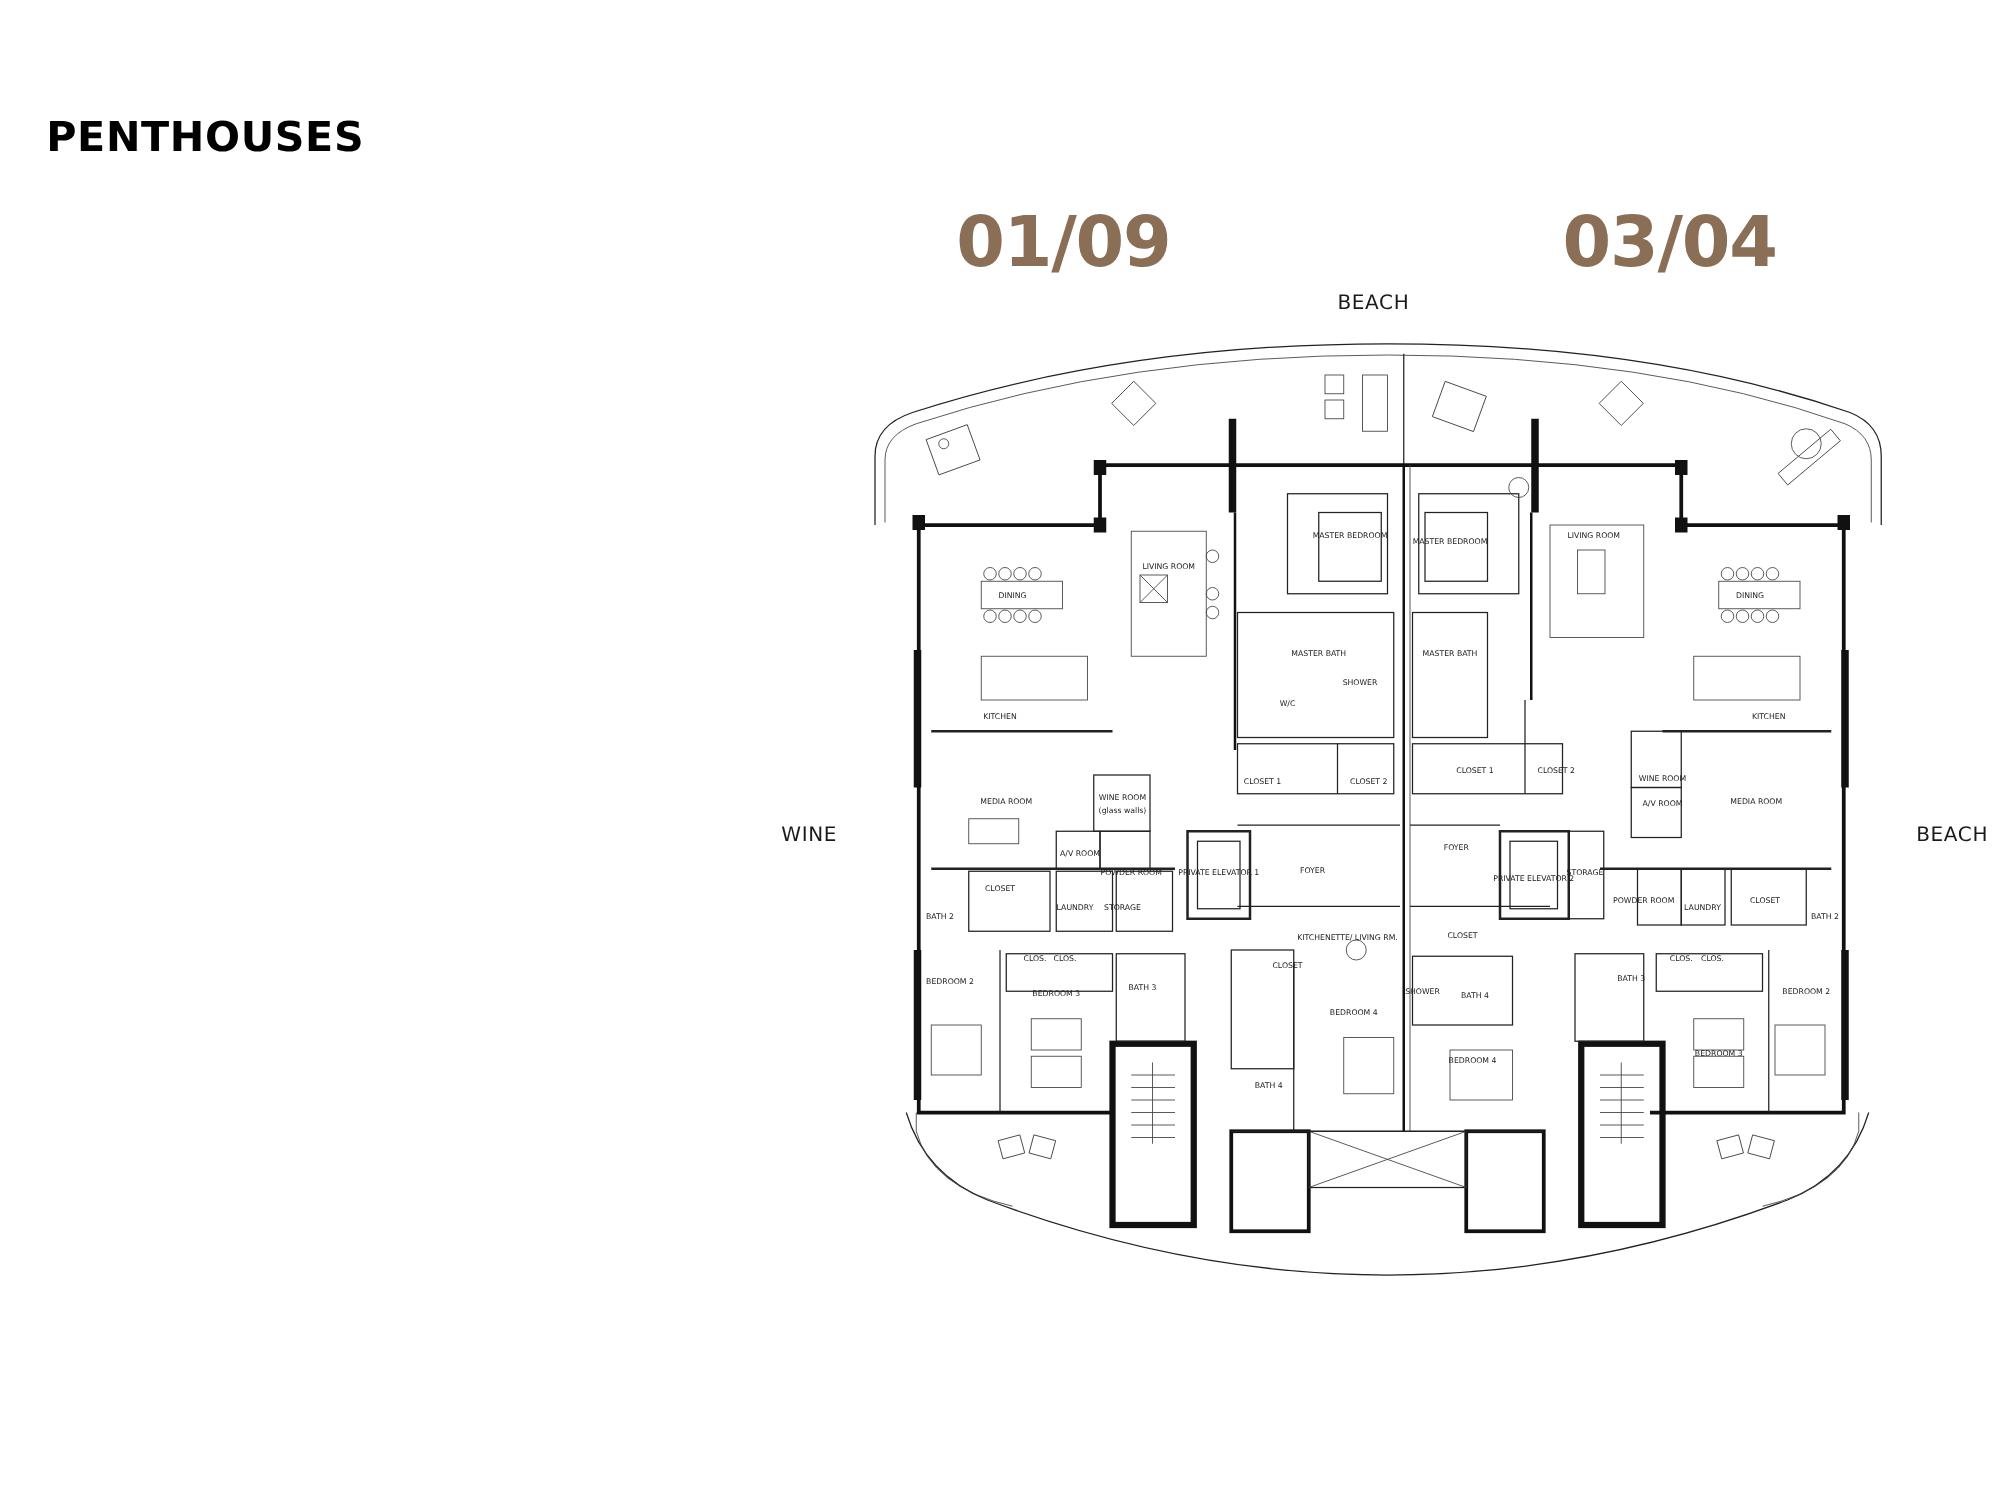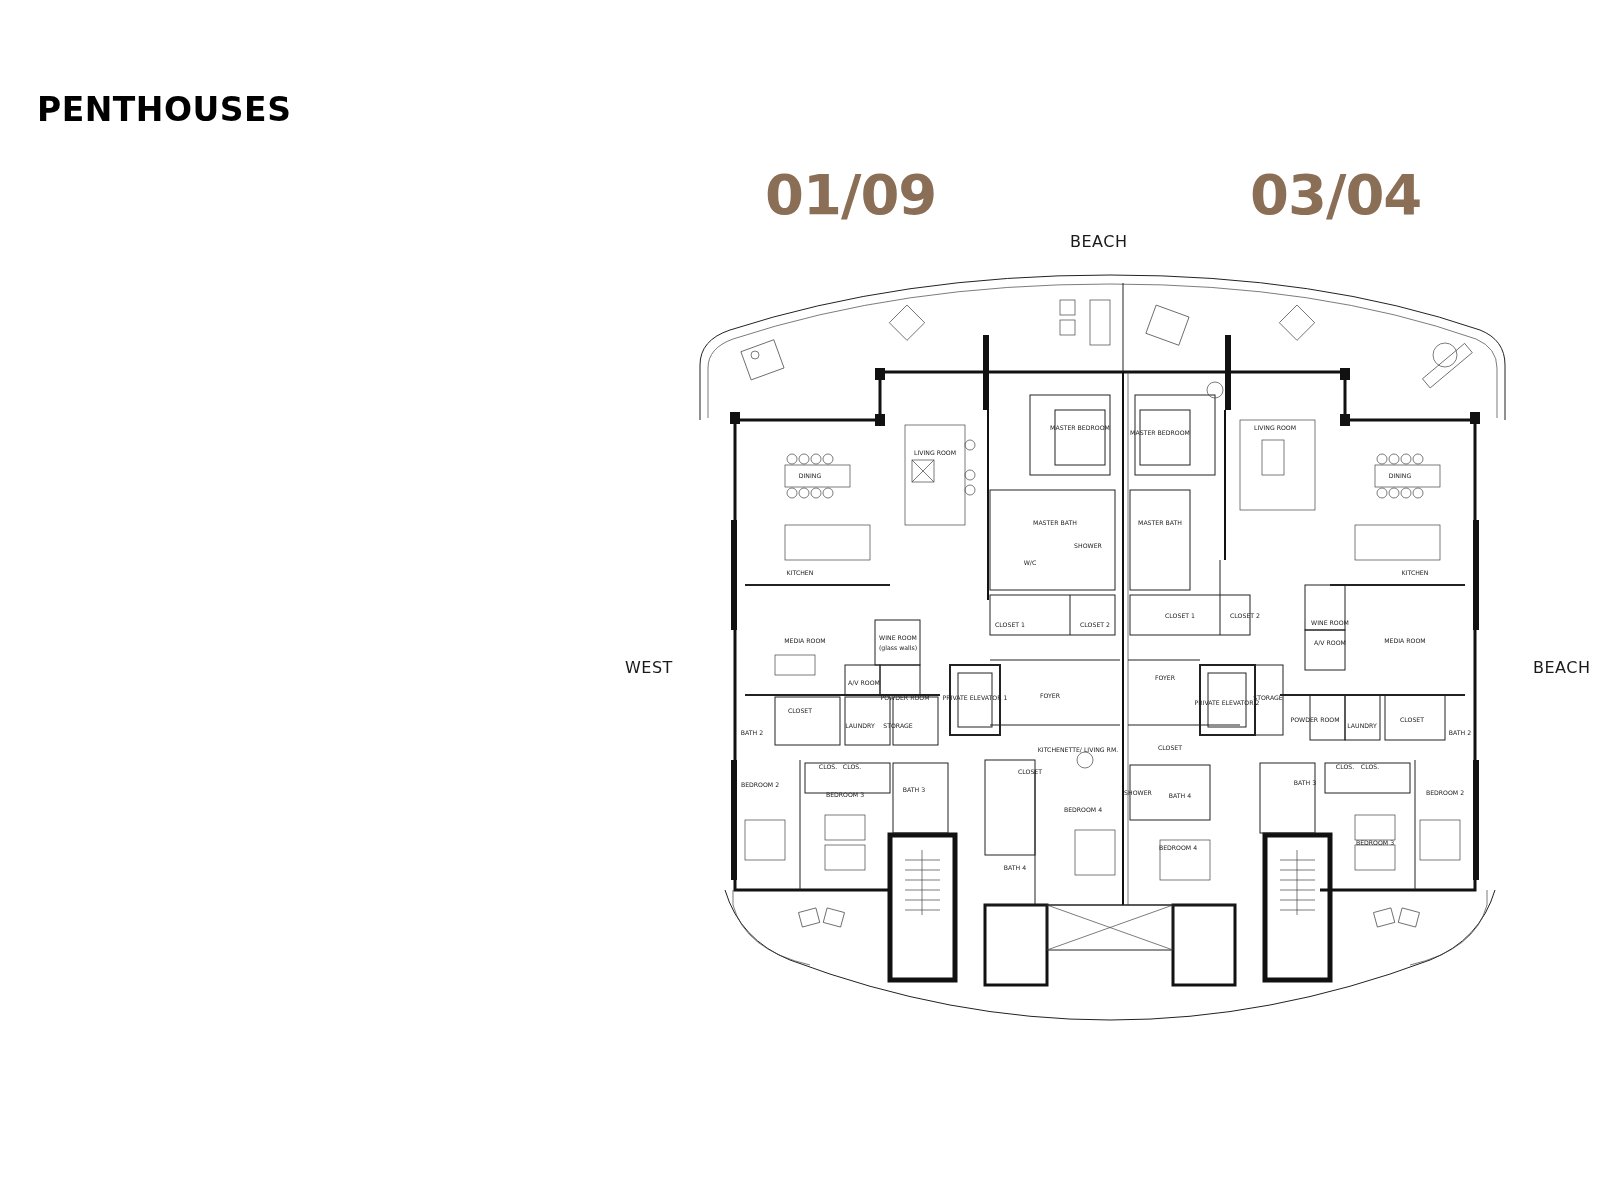--- a/index.html
+++ b/index.html
@@ -21,21 +21,21 @@
 </style>
 </head>
 <body>
 
 <h1 class="page-title">PENTHOUSES</h1>
 
 <div class="unit-label unit-left">01/09</div>
 <div class="unit-label unit-right">03/04</div>
 
 <div class="compass c-beach">BEACH</div>
-<div class="compass c-west">WEST</div>
+<div class="compass c-west">WINE</div>
 <div class="compass c-east">BEACH</div>
 
 <svg class="plan" width="1600" height="1200" viewBox="0 0 1600 1200">
 
   <g>
     <path class="thin" d="M700 420 L700 365 Q700 340 730 330 Q900 275 1110 275 Q1320 275 1480 330 Q1505 340 1505 365 L1505 420"></path>
     <path class="hair" d="M708 418 L708 368 Q708 348 733 339 Q900 284 1110 284 Q1320 284 1476 339 Q1497 348 1497 368 L1497 418"></path>
     <line class="thin" x1="1123" y1="283" x2="1123" y2="372" stroke-width="2"></line>
   </g>
 

